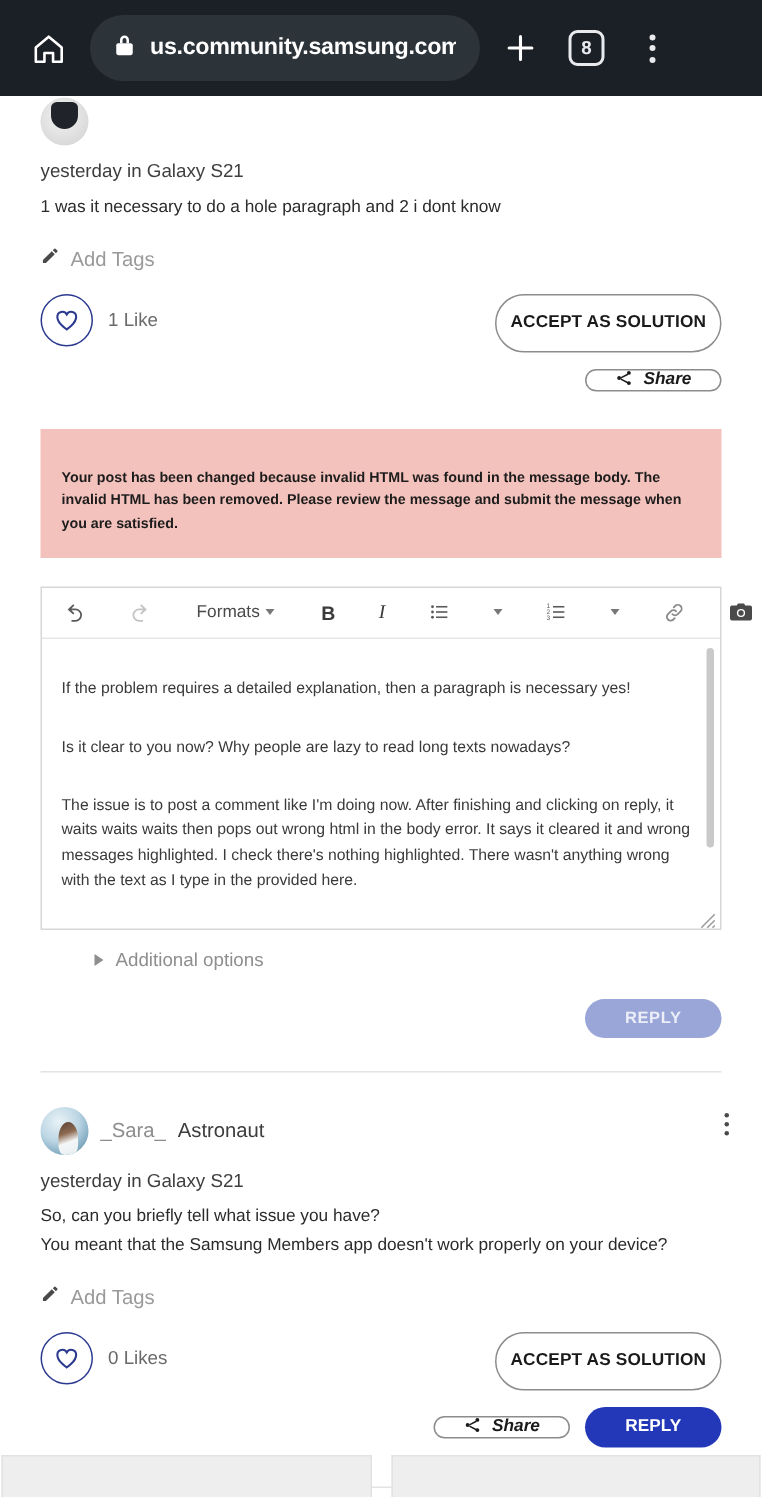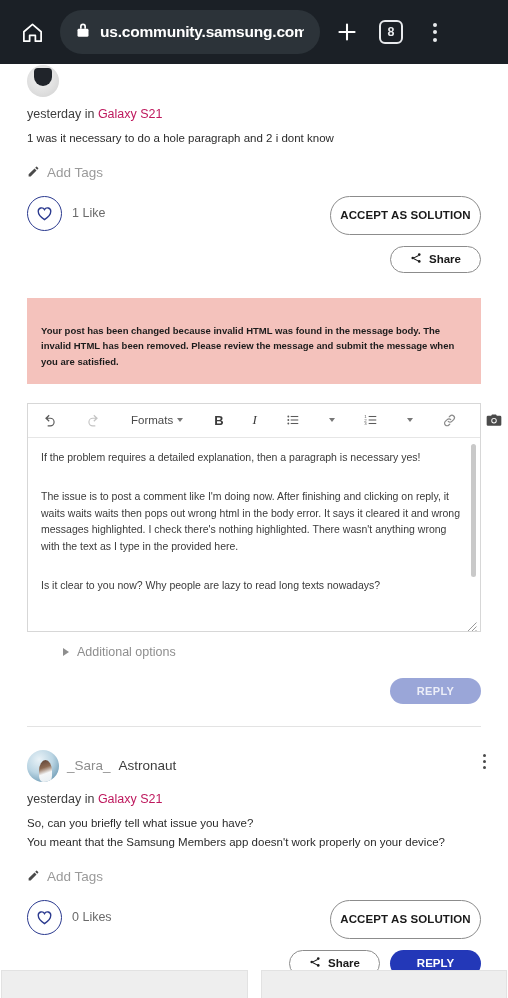--- a/index.html
+++ b/index.html
@@ -66,21 +66,21 @@
     background: radial-gradient(circle at 45% 40%, #f3f3f3 0%, #dedede 60%, #cfcfcf 100%);
   }
   .avatar.cut::after {
     content:""; position:absolute; left:22%; top:8%; width:56%; height:58%;
     background:#20242a; border-radius: 6px 6px 14px 14px;
   }
   .uname { color:#8d8d8d; font-size:13.5px; }
   .urank { color:#3d3d3d; font-size:13.5px; }
 
   .meta { font-size: 12.5px; color: #3d3d3d; margin-top: 9px; }
-  .meta a { color: #be185d; text-decoration: none; }
+  .meta a { color: #404040; text-decoration: none; }
 
   .body-text { font-size: 11.5px; color: #2b2b2b; line-height: 1.55; margin-top: 9px; }
 
   .tags-row { margin-top: 16px; display: flex; align-items: center; gap: 7px; }
   .tags-row .label { color: #9a9a9a; font-size: 13.5px; }
 
   .action-row { margin-top: 14px; display: flex; align-items: flex-start; justify-content: space-between; }
   .like-group { display: flex; align-items: center; gap: 10px; }
   .like-circle {
     width: 35px; height: 35px; border-radius: 50%;
@@ -97,22 +97,22 @@
     font-size: 11.5px; font-weight: bold;
     display: inline-flex; align-items: center; justify-content: center; gap: 7px;
     cursor: pointer; white-space: nowrap;
   }
   .btn-accept {
     height: 39px; width: 151px;
     border: 1px solid #8c8c8c; background: #fff; color: #1a1a1a;
     letter-spacing: 0.1px;
   }
   .btn-share {
-    height: 27px; width: 91px;
-    border: 1px solid #8c8c8c; background: #fff; color: #1a1a1a;
+    height: 15px; width: 91px;
+    border: 1px solid #8c8c8c; background: #fff; color: #1a1a1a; font-style: italic;
   }
   .btn-reply-solid {
     height: 27px; width: 91px;
     border: none; background: #2338b8; color: #fff;
   }
 
   .divider { height: 1px; background: #e3e3e3; margin: 22px 27px 0; }
 
   
   .error-banner {
@@ -135,21 +135,21 @@
   .tb-b { font-size: 13px; font-weight: bold; color: #3b3b3b; }
   .tb-i { font-size: 13px; font-style: italic; font-family: "Liberation Serif", serif; color: #3b3b3b; }
   .caret-sm { width:0;height:0;border-left:3.5px solid transparent;border-right:3.5px solid transparent;border-top:4px solid #777; }
 
   .editor-body {
     position: relative;
     height: 193px;
     padding: 11px 13px 0;
     overflow: hidden;
   }
-  .editor-body p { font-size: 10.5px; color: #3a3a3a; line-height: 1.6; }
+  .editor-body p { font-size: 10.5px; color: #3a3a3a; line-height: 1.6; margin-top: 14px; }
   .editor-body p + p { margin-top: 22px; }
   .ed-scroll-track {
     position: absolute; right: 4px; top: 4px; bottom: 16px; width: 5px;
   }
   .ed-scroll-thumb {
     position: absolute; right: 0; top: 2px; width: 5px; height: 133px;
     background: #c9c9c9; border-radius: 3px;
   }
   .resize-grip {
     position: absolute; right: 3px; bottom: 3px; width: 10px; height: 10px;
@@ -332,22 +332,22 @@
         <svg width="16" height="14" viewBox="0 0 24 20" fill="#4a4a4a">
           <path d="M9 1.6h6l1.3 2H21a2 2 0 0 1 2 2v11a2 2 0 0 1-2 2H3a2 2 0 0 1-2-2v-11a2 2 0 0 1 2-2h4.7z"></path>
           <circle cx="12" cy="11" r="4.1" fill="#fff"></circle>
             <circle cx="12" cy="11" r="2.7" fill="#4a4a4a"></circle>
         </svg>
       </div>
     </div>
 
     <div class="editor-body">
       <p>If the problem requires a detailed explanation, then a paragraph is necessary yes!</p>
+      <p>Is it clear to you now? Why people are lazy to read long texts nowadays?</p>
       <p>The issue is to post a comment like I'm doing now. After finishing and clicking on reply, it waits waits waits then pops out wrong html in the body error. It says it cleared it and wrong messages highlighted. I check there's nothing highlighted. There wasn't anything wrong with the text as I type in the provided here.</p>
-      <p>Is it clear to you now? Why people are lazy to read long texts nowadays?</p>
 
       <div class="ed-scroll-track">
         <div class="ed-scroll-thumb"></div>
       </div>
       <div class="resize-grip">
         <svg width="10" height="10" viewBox="0 0 10 10" stroke="#9a9a9a" stroke-width="1">
           <path d="M9.5 0.5 0.5 9.5M9.5 4.5 4.5 9.5M9.5 8 8 9.5"></path>
         </svg>
       </div>
     </div>

